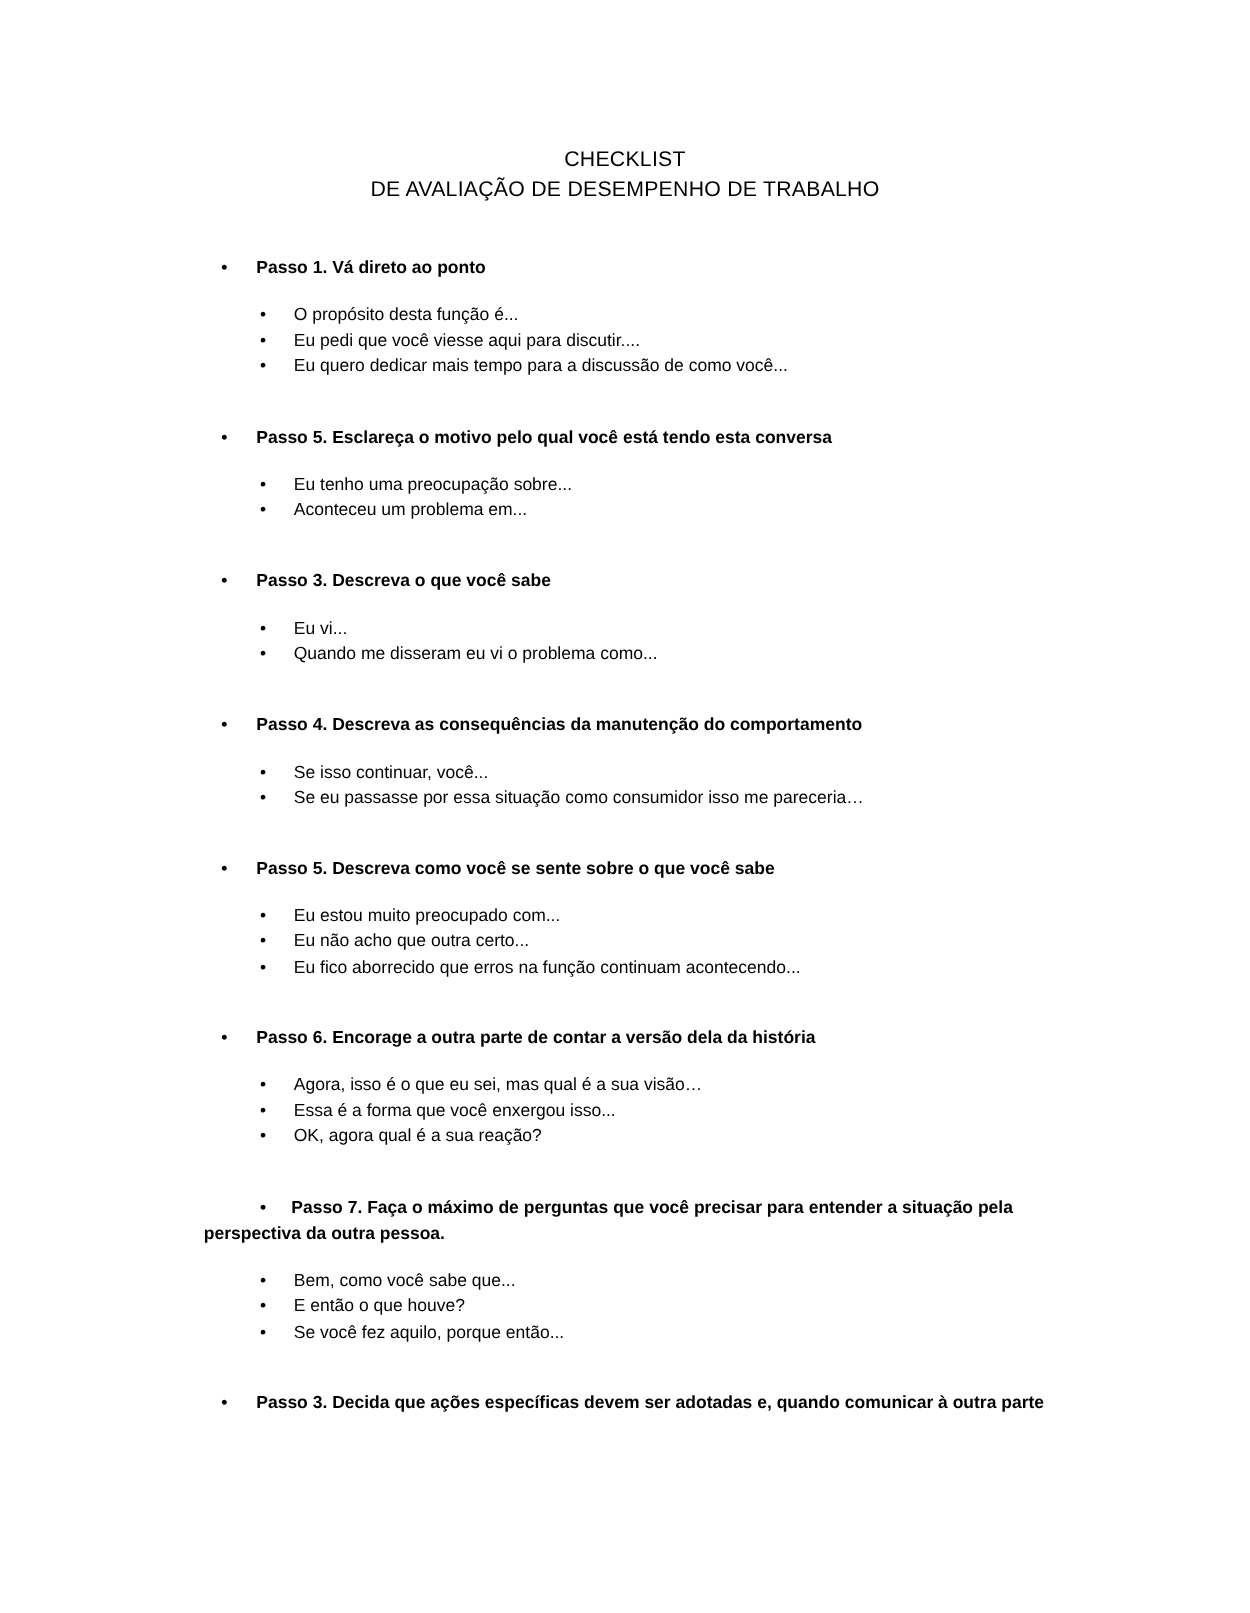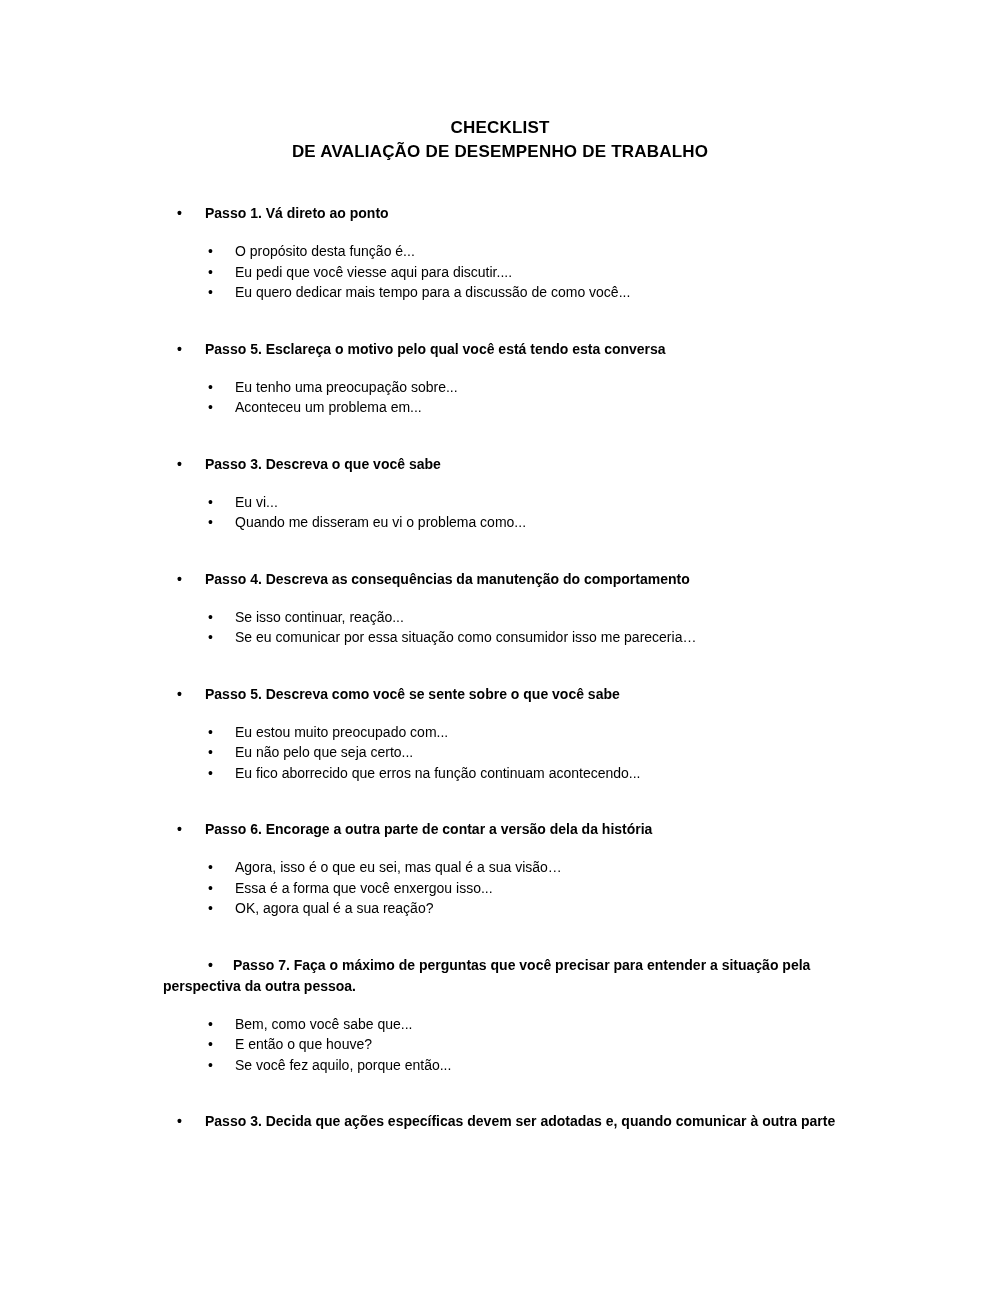--- a/index.html
+++ b/index.html
@@ -11,21 +11,21 @@
     color: #000000;
     font-family: "Liberation Sans", sans-serif;
     overflow: hidden;
   }
   .doc-title {
     position: absolute;
     top: 116px;
     left: 0;
     width: 1000px;
     text-align: center;
-    font-weight: bold;
+    font-weight: normal;
     font-size: 17px;
     line-height: 24px;
     letter-spacing: 0.2px;
   }
   .steps {
     position: absolute;
     top: 203px;
     left: 163px;
     width: 720px;
     font-size: 14px;
@@ -91,29 +91,29 @@
       <section class="step">
         <div class="step-heading"><span class="bullet">•</span><span>Passo 3. Descreva o que você sabe</span></div>
         <div class="sub-list">
           <div class="sub-item"><span class="bullet">•</span><span>Eu vi...</span></div>
           <div class="sub-item"><span class="bullet">•</span><span>Quando me disseram eu vi o problema como...</span></div>
         </div>
       </section>
       <section class="step">
         <div class="step-heading"><span class="bullet">•</span><span>Passo 4. Descreva as consequências da manutenção do comportamento</span></div>
         <div class="sub-list">
-          <div class="sub-item"><span class="bullet">•</span><span>Se isso continuar, reação...</span></div>
-          <div class="sub-item"><span class="bullet">•</span><span>Se eu comunicar por essa situação como consumidor isso me pareceria…</span></div>
+          <div class="sub-item"><span class="bullet">•</span><span>Se isso continuar, você...</span></div>
+          <div class="sub-item"><span class="bullet">•</span><span>Se eu passasse por essa situação como consumidor isso me pareceria…</span></div>
         </div>
       </section>
       <section class="step">
         <div class="step-heading"><span class="bullet">•</span><span>Passo 5. Descreva como você se sente sobre o que você sabe</span></div>
         <div class="sub-list">
           <div class="sub-item"><span class="bullet">•</span><span>Eu estou muito preocupado com...</span></div>
-          <div class="sub-item"><span class="bullet">•</span><span>Eu não pelo que seja certo...</span></div>
+          <div class="sub-item"><span class="bullet">•</span><span>Eu não acho que outra certo...</span></div>
           <div class="sub-item"><span class="bullet">•</span><span>Eu fico aborrecido que erros na função continuam acontecendo...</span></div>
         </div>
       </section>
       <section class="step">
         <div class="step-heading"><span class="bullet">•</span><span>Passo 6. Encorage a outra parte de contar a versão dela da história</span></div>
         <div class="sub-list">
           <div class="sub-item"><span class="bullet">•</span><span>Agora, isso é o que eu sei, mas qual é a sua visão…</span></div>
           <div class="sub-item"><span class="bullet">•</span><span>Essa é a forma que você enxergou isso...</span></div>
           <div class="sub-item"><span class="bullet">•</span><span>OK, agora qual é a sua reação?</span></div>
         </div>

